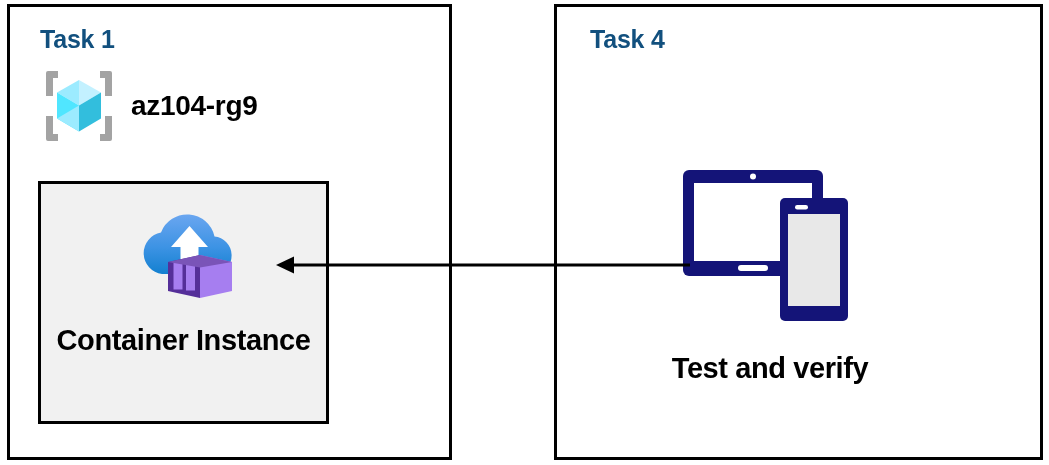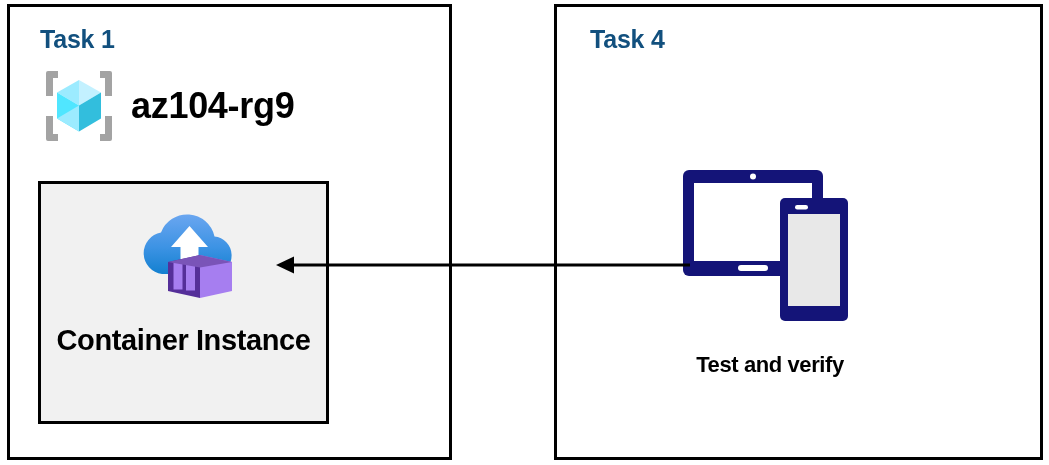--- a/index.html
+++ b/index.html
@@ -46,21 +46,21 @@
   #rg-row {
     position: absolute;
     left: 30px;
     top: 62px;
     display: flex;
     align-items: center;
     gap: 13px;
   }
   #rg-icon { width: 78px; height: 74px; display: block; }
   #rg-label {
-    font-size: 36px;
+    font-size: 28px;
     font-weight: bold;
     color: #000000;
     white-space: nowrap;
     letter-spacing: -0.3px;
   }
 
   
   #container-box {
     position: absolute;
     left: 28px;
@@ -100,21 +100,21 @@
     width: 182px;
     height: 168px;
     display: block;
   }
   #test-label {
     position: absolute;
     left: 620px;
     top: 352px;
     width: 300px;
     text-align: center;
-    font-size: 22px;
+    font-size: 29px;
     font-weight: bold;
     color: #000000;
     letter-spacing: -0.4px;
     white-space: nowrap;
   }
 
   
   #arrow-connector {
     position: absolute;
     left: 270px;

